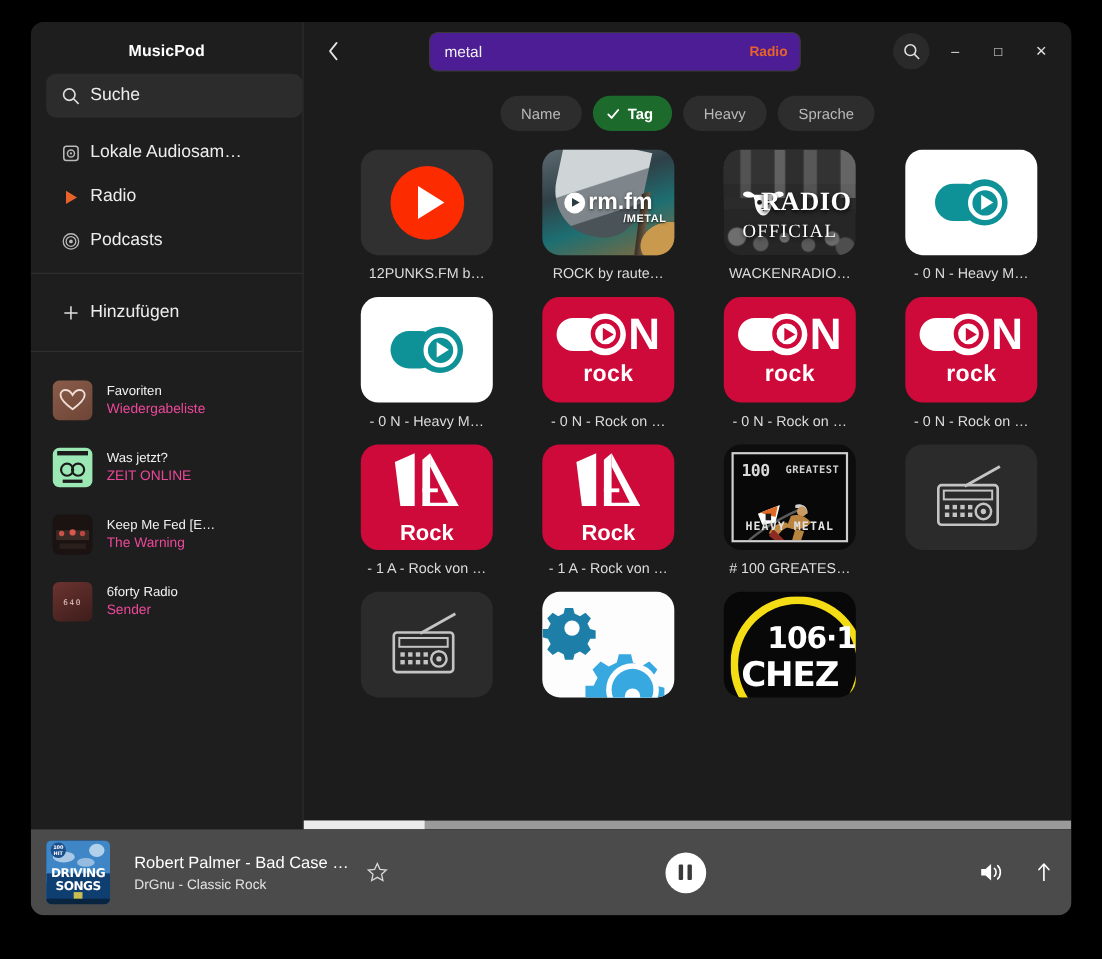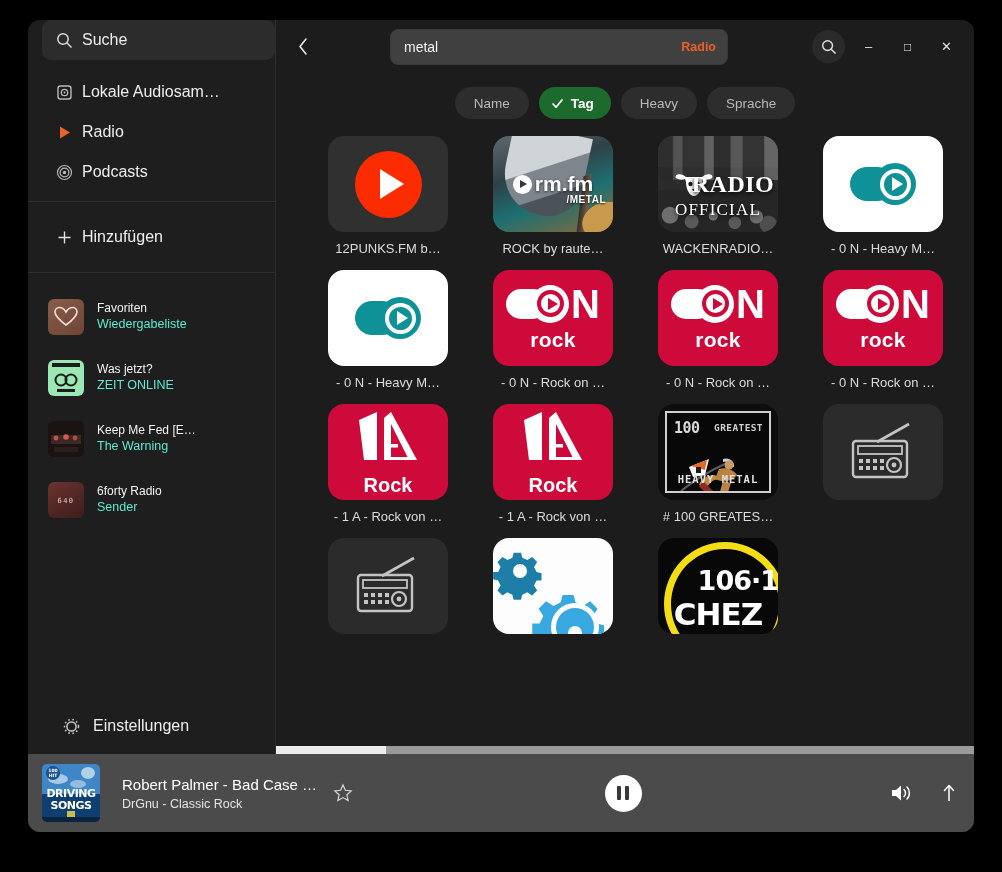--- a/index.html
+++ b/index.html
@@ -69,21 +69,21 @@
     overflow: hidden;
     position: relative;
   }
   .pl-text { min-width: 0; }
   .pl-title {
     color: #f2f2f2; font-size: 12px;
     white-space: nowrap; overflow: hidden; text-overflow: ellipsis;
     line-height: 1.25;
   }
   .pl-sub {
-    color: #5eead4; font-size: 12.5px;
+    color: #ec4899; font-size: 12.5px;
     white-space: nowrap; overflow: hidden; text-overflow: ellipsis;
     line-height: 1.3;
   }
   #settings-row {
     position: absolute; left: 0; bottom: 0;
     width: 100%;
     display: flex; align-items: center;
     height: 56px;
     padding: 0 0 0 34px;
     box-sizing: border-box;
@@ -101,21 +101,21 @@
   #back-btn {
     width: 34px; height: 34px;
     display: flex; align-items: center; justify-content: center;
     color: #e6e6e6;
     border-radius: 50%;
     flex-shrink: 0;
   }
   #search-wrap { flex: 1; display: flex; justify-content: center; }
   #search-field {
     width: 338px; height: 36px;
-    background: #404040;
+    background: #4c1d95;
     border: 1px solid #3a3a3a;
     border-radius: 8px;
     display: flex; align-items: center;
     padding: 0 11px 0 13px;
     box-sizing: border-box;
   }
   #search-value {
     flex: 1; color: #f0f0f0; font-size: 14px;
     white-space: nowrap; overflow: hidden;
   }
@@ -471,20 +471,21 @@
 </style>
 </head>
 <body>
 
 <div id="window">
 
   <div id="body-area">
 
     <div id="sidebar">
 
+      <div id="app-title">MusicPod</div>
 
       <div class="nav-row search-row">
         <span class="ico">
           <svg width="17" height="17" viewBox="0 0 17 17">
               <circle cx="7" cy="7" r="5.2" fill="none" stroke="#dcdcdc" stroke-width="1.5"></circle>
               <line x1="10.8" y1="10.8" x2="15.5" y2="15.5" stroke="#dcdcdc" stroke-width="1.5"></line>
             </svg>
         </span>
         <span class="lbl">Suche</span>
       </div>
@@ -587,31 +588,20 @@
             </svg>
           </div>
           <div class="pl-text">
             <div class="pl-title">6forty Radio</div>
             <div class="pl-sub">Sender</div>
           </div>
         </div>
 
       </div>
 
-      <div id="settings-row">
-        <span class="ico">
-          <svg width="19" height="19" viewBox="0 0 19 19">
-            <g fill="none" stroke="#c8c8c8" stroke-width="1.5">
-              <circle cx="9.5" cy="9.5" r="4.6"></circle>
-              <circle cx="9.5" cy="9.5" r="7" stroke-dasharray="1.6 2.6"></circle>
-            </g>
-          </svg>
-        </span>
-        <span>Einstellungen</span>
-      </div>
 
     </div>
 
     <div id="main">
 
       <div id="topbar">
         <div id="back-btn">
           <svg width="13" height="19" viewBox="0 0 13 19">
               <polyline points="9,2 3,9.5 9,17" fill="none" stroke="#e6e6e6" stroke-width="1.6" stroke-linecap="round" stroke-linejoin="round"></polyline>
             </svg>

